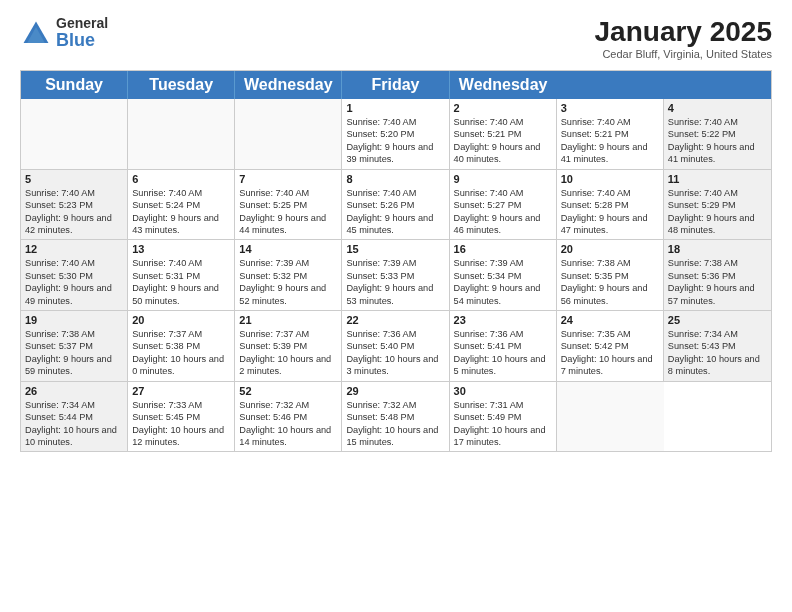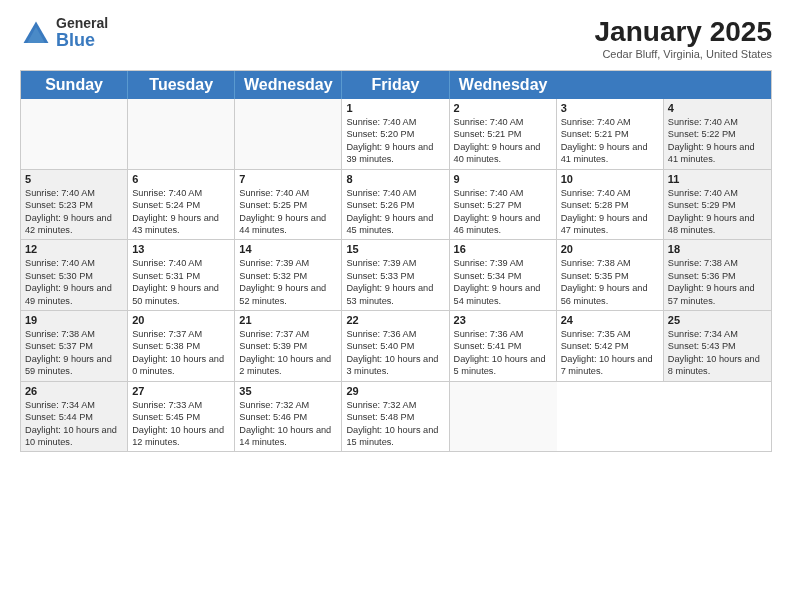--- a/index.html
+++ b/index.html
@@ -313,28 +313,34 @@
 Sunset: 5:44 PM
 Daylight: 10 hours and 10 minutes.</p>
           </div>
           <div class="cal-cell">
             <div class="day-num">27</div>
             <p style="white-space: pre-line;">Sunrise: 7:33 AM
 Sunset: 5:45 PM
 Daylight: 10 hours and 12 minutes.</p>
           </div>
           <div class="cal-cell">
-            <div class="day-num">35</div>
+            <div class="day-num">52</div>
             <p style="white-space: pre-line;">Sunrise: 7:32 AM
 Sunset: 5:46 PM
 Daylight: 10 hours and 14 minutes.</p>
           </div>
           <div class="cal-cell">
             <div class="day-num">29</div>
             <p style="white-space: pre-line;">Sunrise: 7:32 AM
 Sunset: 5:48 PM
 Daylight: 10 hours and 15 minutes.</p>
+          </div>
+          <div class="cal-cell">
+            <div class="day-num">30</div>
+            <p style="white-space: pre-line;">Sunrise: 7:31 AM
+Sunset: 5:49 PM
+Daylight: 10 hours and 17 minutes.</p>
           </div>
           <div class="cal-cell empty"></div>
         </div>
       </div>
   </div>
 </div>
 
 </body></html>

